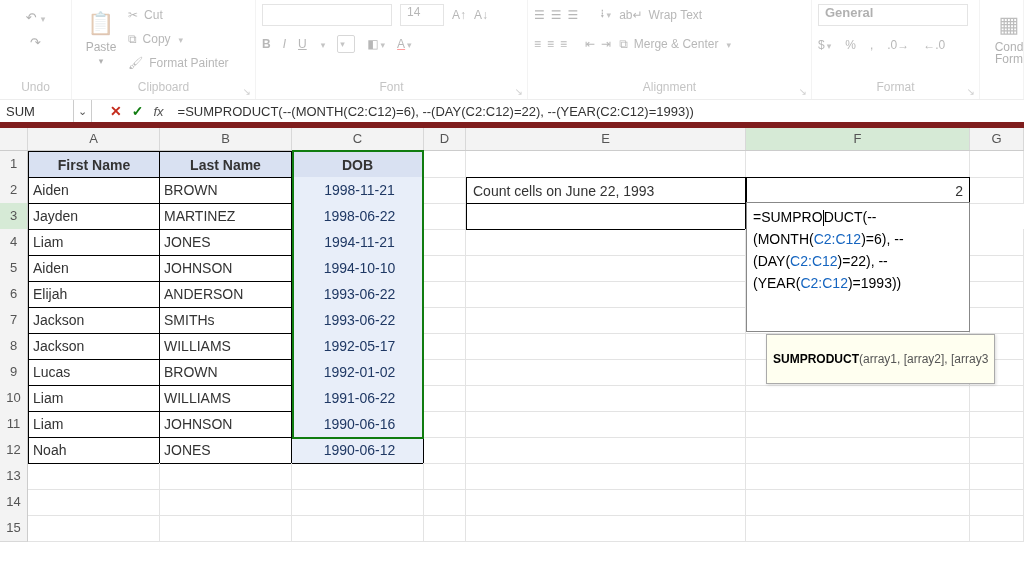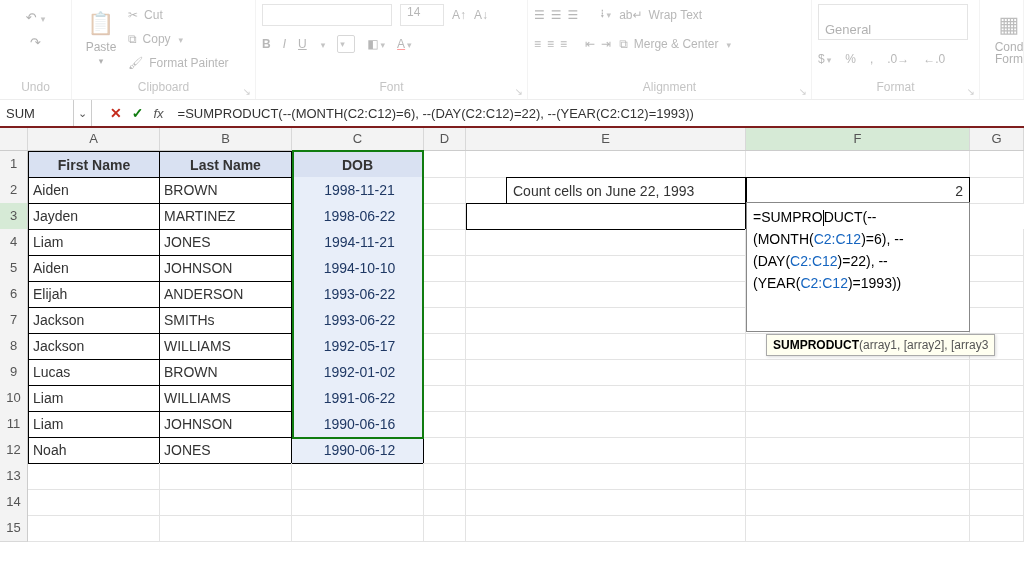--- a/index.html
+++ b/index.html
@@ -13,21 +13,21 @@
   .big-btn { display: flex; flex-direction: column; align-items: center; justify-content: center; width: 46px; height: 72px; font-size: 12px; gap: 2px; }
   .big-icon { width: 28px; height: 28px; display: flex; align-items: center; justify-content: center; font-size: 22px; color: #555; }
   .small-row { display: flex; align-items: center; gap: 6px; font-size: 12px; height: 22px; color: #444; }
   .small-stack { display: flex; flex-direction: column; gap: 2px; }
   .icon-box { width: 18px; height: 18px; border: 1px solid #999; border-radius: 2px; }
   .drop-arrow::after { content: "▾"; font-size: 9px; margin-left: 2px; color: #666; }
   .ribbon-btn { display: inline-flex; align-items: center; gap: 2px; padding: 2px 4px; }
   .launcher { position: absolute; right: 4px; bottom: 2px; font-size: 10px; color: #888; }
   
   
-  .fbar-row { display: flex; align-items: center; border-bottom: 2px solid #7f1d1d; height: 28px; background: #fff; }
+  .fbar-row { display: flex; align-items: center; border-bottom: 6px solid #7f1d1d; height: 28px; background: #fff; }
   .name-box { width: 74px; border: none; border-right: 1px solid #ccc; height: 100%; padding: 0 6px; display: flex; align-items: center; font-size: 13px; }
   .name-drop { width: 18px; border-right: 1px solid #ccc; height: 100%; display:flex; align-items:center; justify-content:center; font-size:11px; color:#555;}
   .fx-btns { display: flex; align-items: center; padding: 0 6px; gap: 10px; }
   .fx-x { color: #c42b1c; font-weight: bold; font-size: 14px; }
   .fx-check { color: #107c10; font-weight: bold; font-size: 14px; }
   .fx-fx { font-style: italic; font-size: 13px; color: #555; }
   .formula-input { flex: 1; padding: 0 8px; font-size: 13px; display:flex; align-items:center; }
   
   
   .sheet { position: relative; }
@@ -38,33 +38,33 @@
   
   .rows { }
   .row { display: grid; grid-template-columns: 28px 132px 132px 132px 42px 280px 224px 54px; height: 26px; }
   .rh { background: #f3f3f3; border-right: 1px solid #ccc; border-bottom: 1px solid #d8d8d8; text-align: center; font-size: 13px; color: #555; line-height: 26px; }
   .rh.sel { background: #d6ead6; }
   .cell { border-right: 1px solid #e3e3e3; border-bottom: 1px solid #e3e3e3; padding: 0 4px; font-size: 14px; display: flex; align-items: center; overflow: visible; white-space: nowrap; }
   .tbl-head { background: #d9e1f2; font-weight: bold; justify-content:center; border: 1px solid #000; border-right:1px solid #000; border-bottom:1px solid #000; }
   .tbl-cell { border: 1px solid #000; border-top:none; }
   .tbl-cell + .tbl-cell, .tbl-head + .tbl-head { border-left: none; }
   .dob-col { background: #e8eef9; justify-content:center; color:#1f3864;padding-left:8px; }
-  .e-box { border:1px solid #000; padding:0 6px;margin-left:40px; }
+  .e-box { border:1px solid #000; padding:0 6px; }
   .e-box.top { border-bottom:none; }
   .f2 { justify-content:flex-end; border:1px solid #000; padding-right:6px; }
   .f2.top { border-bottom:none; }
   
   
   .edit-overlay { position:absolute; left: 746px; top: 74px; width: 224px; border:1px solid #888; background:#fff; padding: 3px 6px; font-size:14px; line-height:22px; z-index:5; min-height:130px;}
   .edit-overlay .cursor { display:inline-block; width:1px; height:16px; background:#000; vertical-align:middle; animation: blink 1s step-end infinite; }
   @keyframes blink { 50% { opacity:0; } }
   .c-black { color:#000; }
   .c-blue { color:#1565c0; }
   
-  .tooltip { position:absolute; left: 766px; top: 206px; background:#fffff0; border:1px solid #aaa; padding:3px 6px; font-size:12px; color:#555; z-index:6; box-shadow: 1px 1px 3px rgba(0,0,0,0.15); }
+  .tooltip { position:absolute; left: 766px; top: 206px; background:#fffff0; border:1px solid #aaa; padding:17px 6px; font-size:12px; color:#555; z-index:6; box-shadow: 1px 1px 3px rgba(0,0,0,0.15); }
   .tooltip b { color:#000; }
   
   .sel-border { position:absolute; border:2px solid #107c10; pointer-events:none; z-index:3;}
   .sel-dob { left: 292px; top: 22px; width: 132px; height: 289px; }
 </style>
 </head>
 <body>
 
 <div class="ribbon">
   <div class="ribbon-group" style="width:72px">
@@ -150,21 +150,21 @@
             <span>Merge &amp; Center</span>
             <span class="drop-arrow"></span>
           </div>
       </div>
     </div>
     <div class="ribbon-group-label">Alignment</div>
     <div class="launcher">↘</div>
   </div>
   <div class="ribbon-group" style="width:168px">
     <div class="ribbon-group-top" style="flex-direction:column; gap:4px; padding-top:2px;">
-      <div style="border:1px solid #bbb; width:150px; height:22px; padding:17px 6px;"><span>General</span></div>
+      <div style="border:1px solid #bbb; width:150px; height:22px; padding:0 6px;font-weight:bold;"><span>General</span></div>
       <div class="small-row" style="gap:14px; padding-top:8px;">
         <span>$<span class="drop-arrow"></span></span>
         <span>%</span>
         <span>,</span>
         <span>.0→</span>
         <span>←.0</span>
       </div>
     </div>
     <div class="ribbon-group-label">Format</div>
     <div class="launcher">↘</div>

